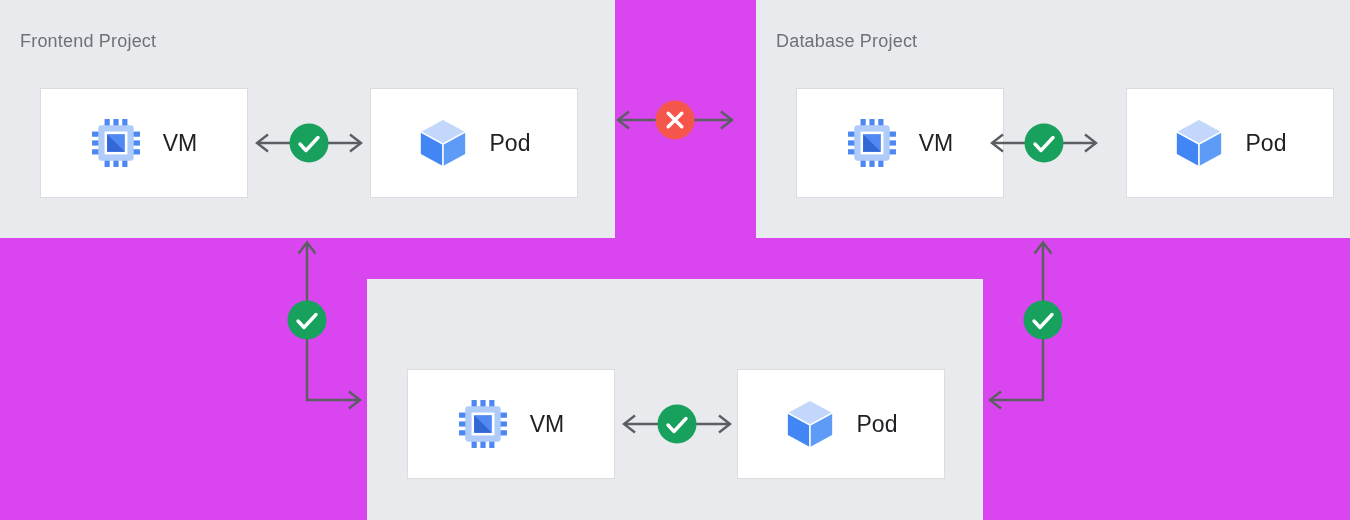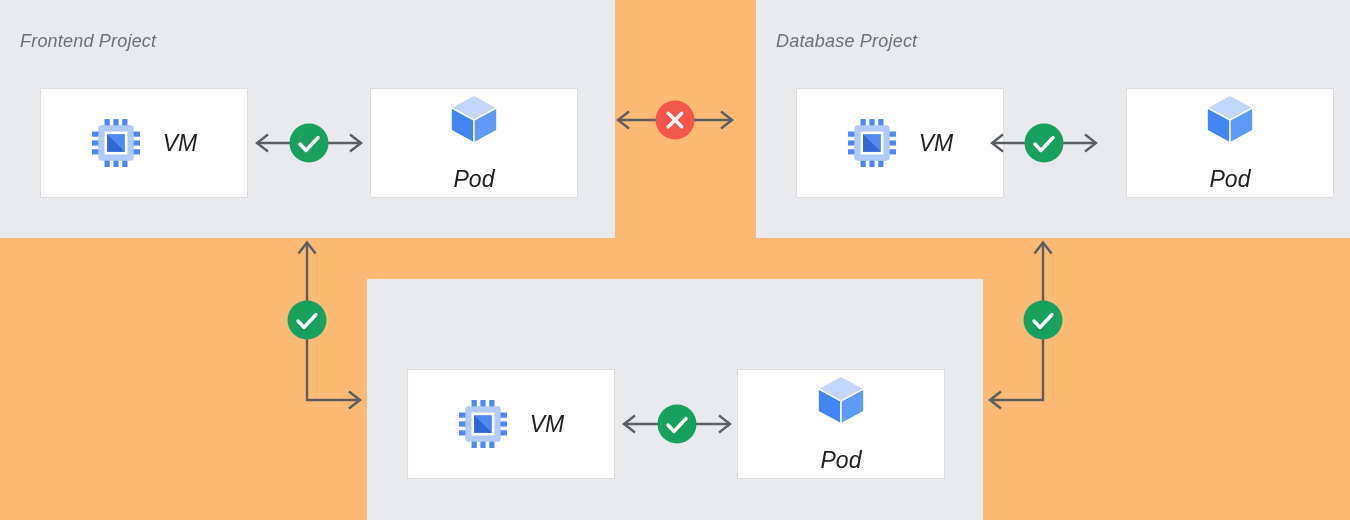--- a/index.html
+++ b/index.html
@@ -1,34 +1,34 @@
 <!DOCTYPE html>
 <html><head>
 <meta charset="utf-8">
 <style>
   html,body{margin:0;padding:0;background:#ffffff;}
   #canvas{
     position:relative;width:1350px;height:520px;overflow:hidden;
-    background:#fdba74;font-family:"Liberation Sans",sans-serif;font-style:italic;
+    background:#d946ef;font-family:"Liberation Sans",sans-serif;
   }
   .panel{position:absolute;background:#E8EAED;}
   .panel-frontend{left:0;top:0;width:615px;height:238px;}
   .panel-database{left:735px;top:0;width:615px;height:238px;margin-left:21px;}
   .panel-backend{left:367px;top:279px;width:616px;height:241px;}
   .panel-title{
     position:absolute;left:20px;top:30px;
     font-size:18px;line-height:22px;color:#6E7276;letter-spacing:.2px;
   }
   .card{
     position:absolute;width:208px;height:110px;box-sizing:border-box;
     background:#ffffff;border:1px solid #DADCE0;
     display:flex;align-items:center;justify-content:center;gap:22px;
   }
   .card-vm{left:40px;top:88px;}
-  .card-pod{left:370px;top:88px;flex-direction:column;}
+  .card-pod{left:370px;top:88px;}
   .panel-backend .card-vm{top:90px;}
   .panel-backend .card-pod{top:90px;}
   .icon{width:50px;height:50px;flex:0 0 auto;display:block;}
   .node-label{font-size:23px;color:#202124;}
   .overlay{position:absolute;left:0;top:0;width:1350px;height:520px;pointer-events:none;}
   .arrow{stroke:#5B5E62;stroke-width:2.4;fill:none;}
   .mark{stroke:#ffffff;stroke-width:3.4;fill:none;stroke-linecap:round;stroke-linejoin:round;}
   .defs-hidden{position:absolute;width:0;height:0;overflow:hidden;}
 </style>
 </head>

